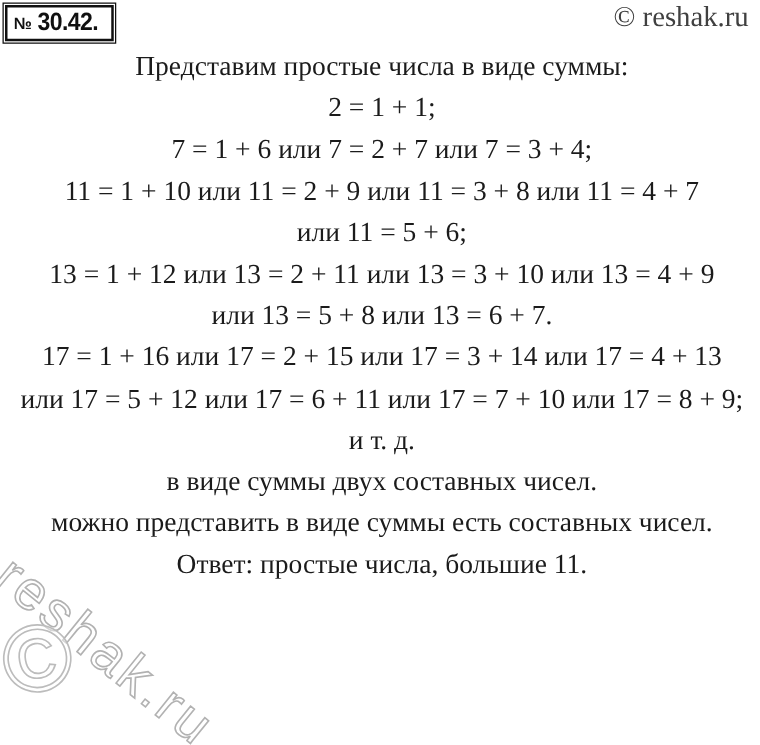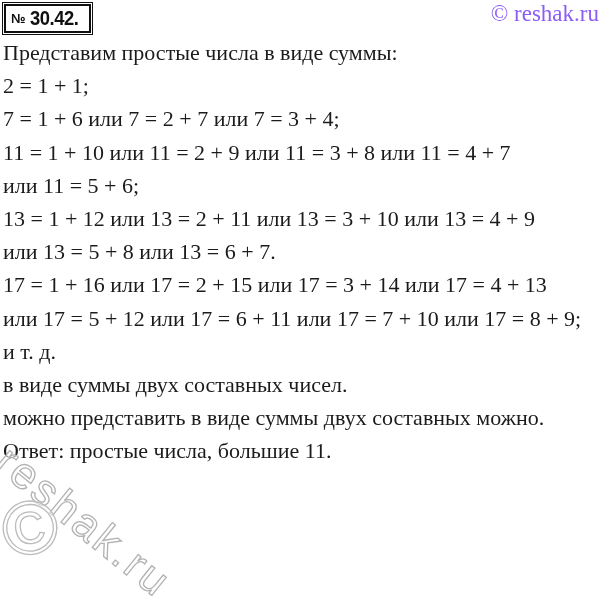--- a/index.html
+++ b/index.html
@@ -47,37 +47,38 @@
     transform-origin: 0 50%;
   }
 
   
   .site-credit {
     position: absolute;
     top: 0px;
     right: 9px;
     font-size: 23px;
     line-height: 28px;
-    color: #8b5cf6;
+    color: #404040;
     z-index: 2;
   }
 
   
   .text-block {
     position: absolute;
     top: 36px;
     left: 3px;
     right: 0;
     font-size: 22px;
     line-height: 33.2px;
     z-index: 1;
   }
   .text-block p {
     margin: 0;
     white-space: nowrap;
+    text-align: center;
   }
 
   
   .watermark-text {
     position: absolute;
     left: 16px;
     top: 438px;
     font-family: "Liberation Sans", sans-serif;
     font-size: 44px;
     letter-spacing: 3px;
@@ -120,20 +121,20 @@
     <p>2 = 1 + 1;</p>
     <p>7 = 1 + 6 или 7 = 2 + 7 или 7 = 3 + 4;</p>
     <p>11 = 1 + 10 или 11 = 2 + 9 или 11 = 3 + 8 или 11 = 4 + 7</p>
     <p>или 11 = 5 + 6;</p>
     <p>13 = 1 + 12 или 13 = 2 + 11 или 13 = 3 + 10 или 13 = 4 + 9</p>
     <p>или 13 = 5 + 8 или 13 = 6 + 7.</p>
     <p>17 = 1 + 16 или 17 = 2 + 15 или 17 = 3 + 14 или 17 = 4 + 13</p>
     <p>или 17 = 5 + 12 или 17 = 6 + 11 или 17 = 7 + 10 или 17 = 8 + 9;</p>
     <p>и т. д.</p>
     <p>в виде суммы двух составных чисел.</p>
-    <p>можно представить в виде суммы двух составных можно.</p>
+    <p>можно представить в виде суммы есть составных чисел.</p>
     <p>Ответ: простые числа, большие 11.</p>
   </div>
 
   <span class="watermark-text">reshak.ru</span>
   <span class="watermark-symbol">©</span>
 
 </div>
 
 </body></html>

